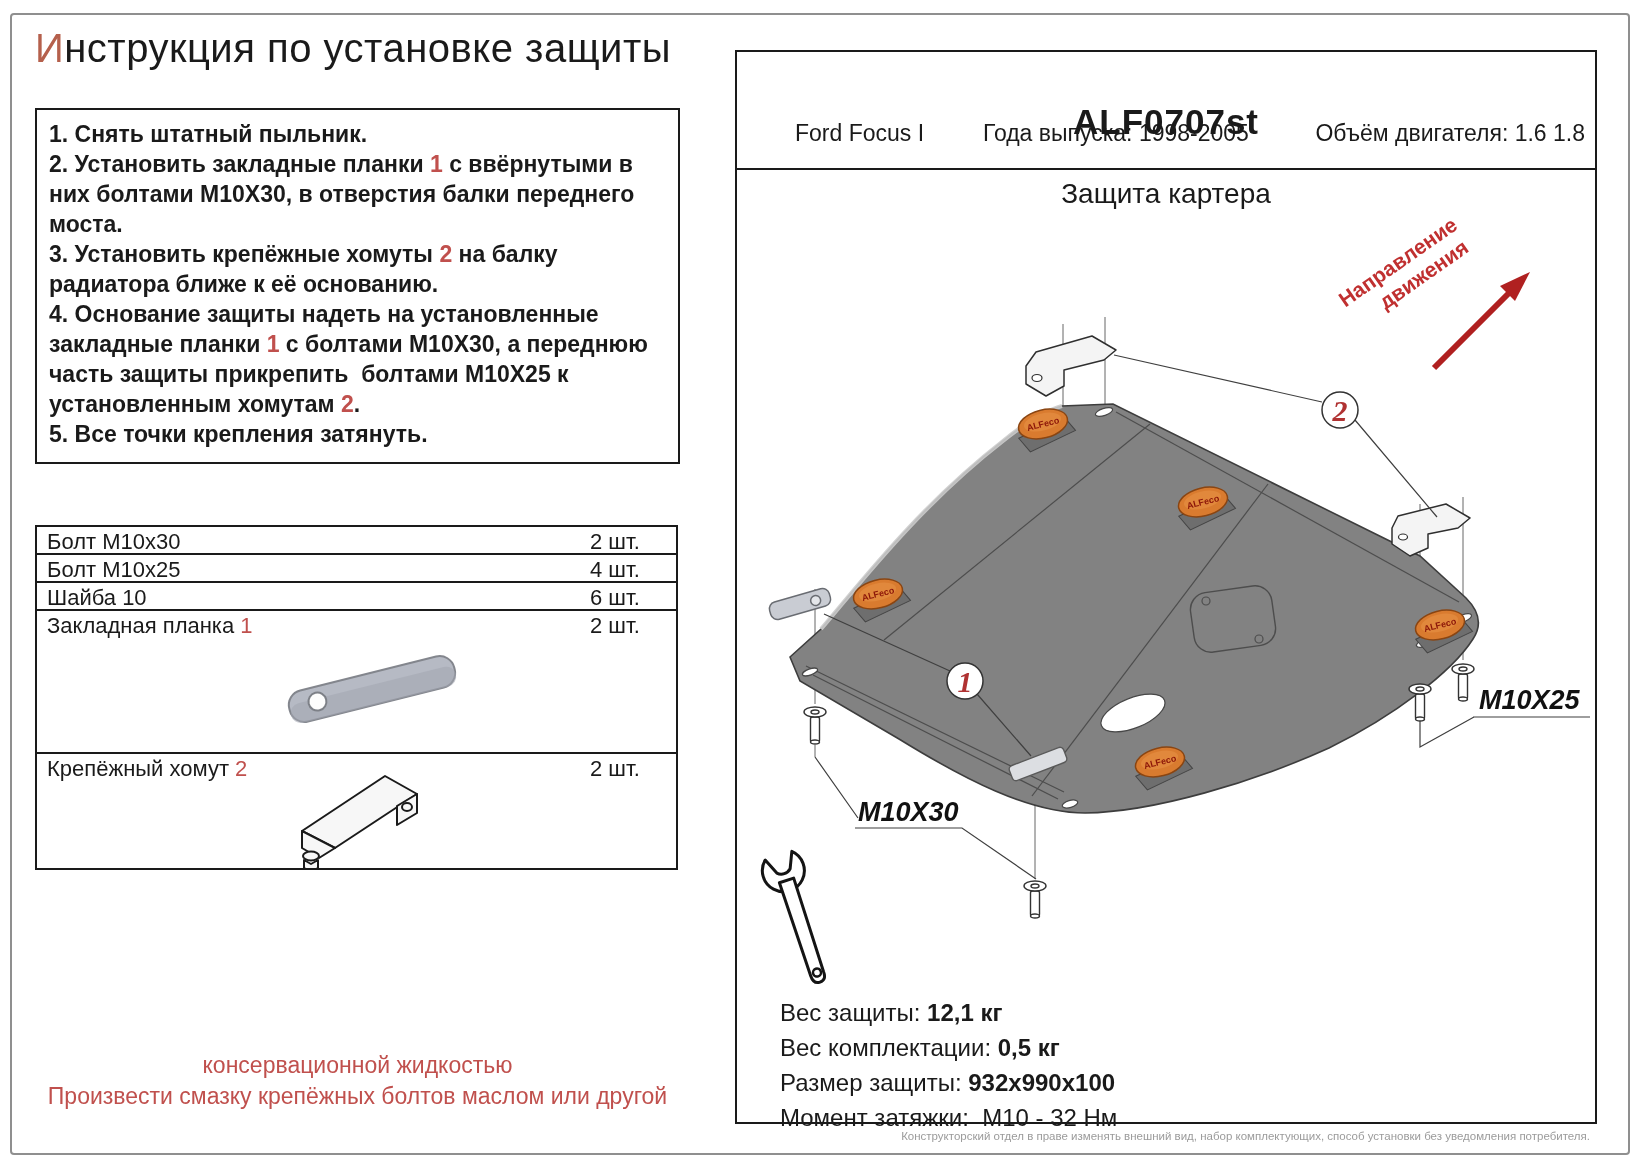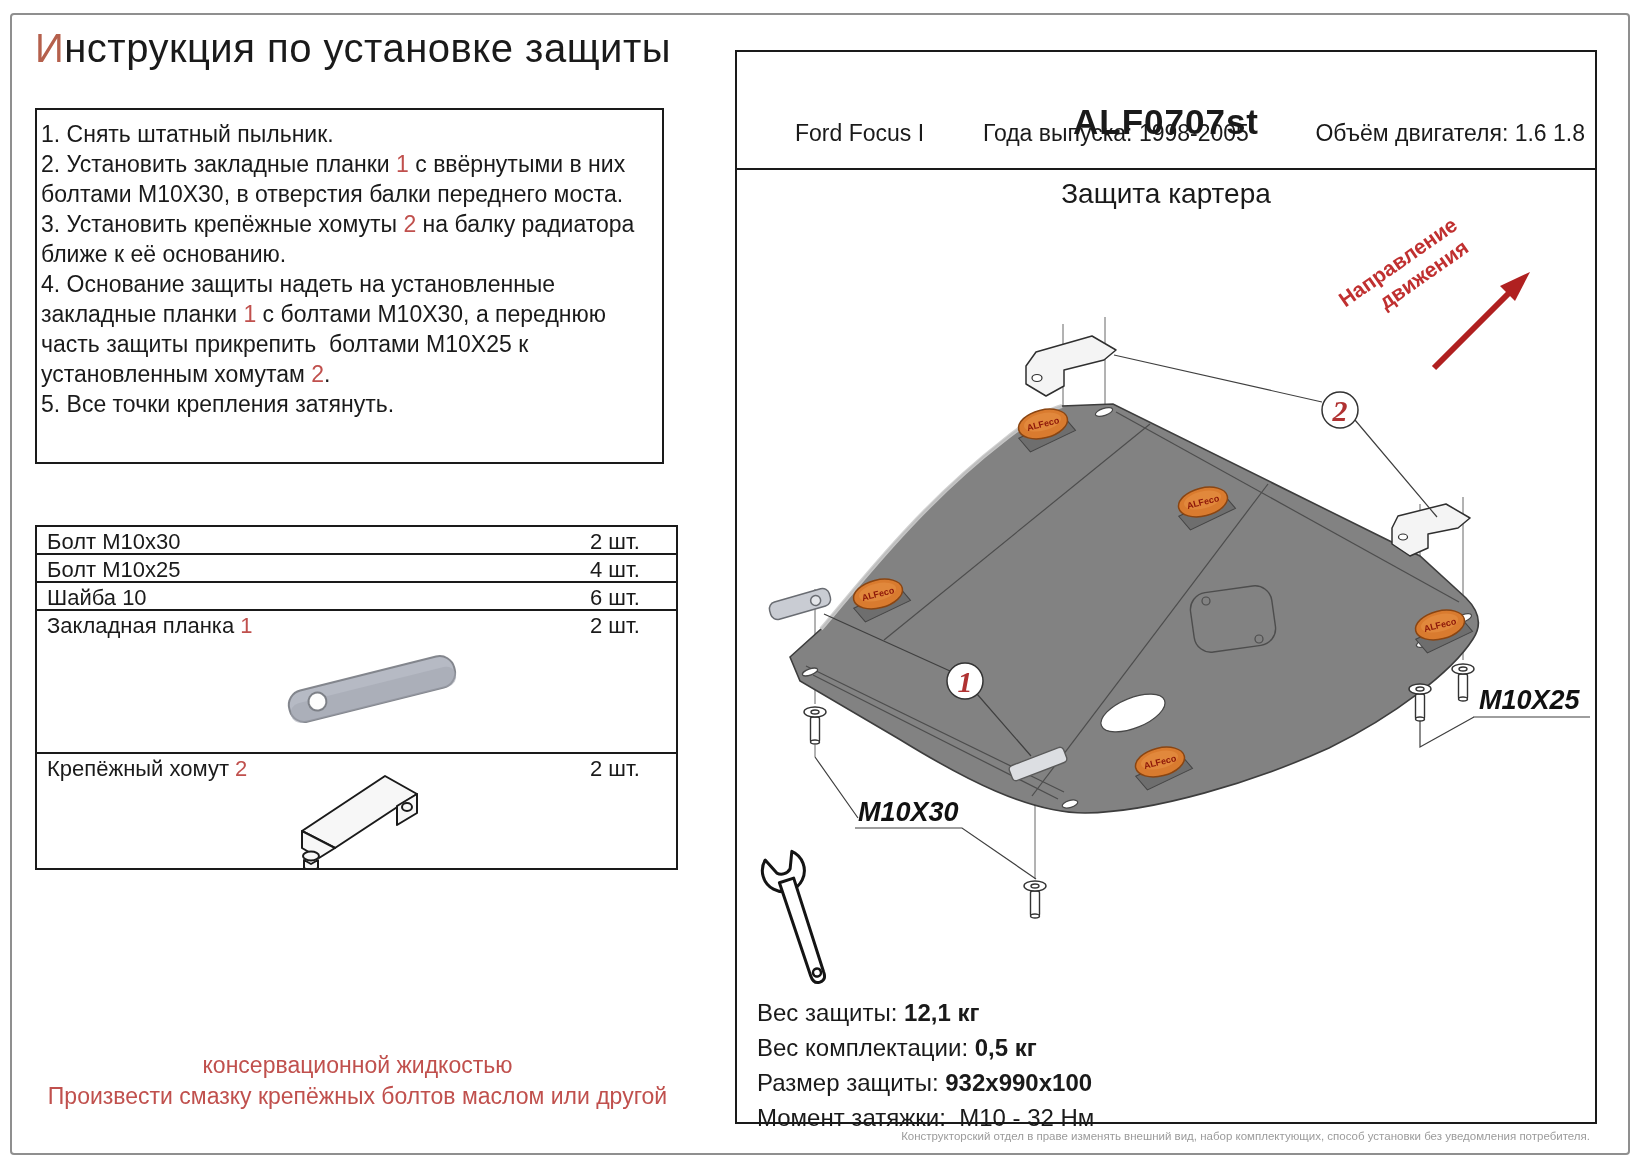--- a/index.html
+++ b/index.html
@@ -5,21 +5,21 @@
   html,body{margin:0;padding:0;background:#fff;}
   .page{position:relative;width:1642px;height:1168px;background:#fff;
         font-family:"Liberation Sans",sans-serif;color:#1a1a1a;overflow:hidden;}
   .abs{position:absolute;}
   .page-border{left:10px;top:13px;width:1616px;height:1138px;border:2px solid #8f8f8f;border-radius:4px;}
 
   
   .page-title{left:35px;top:26px;width:645px;font-size:40px;letter-spacing:.5px;white-space:nowrap;}
   .page-title .first{color:#b5604c;}
   .instr-box{left:35px;top:108px;width:617px;height:334px;border:2px solid #1a1a1a;
-             padding:9px 4px;font-size:23px;line-height:30px;}
+             padding:9px 12px;font-size:23px;line-height:30px;font-weight:bold;}
   .instr-box p{margin:0;white-space:pre-wrap;}
   .rednum{color:#c0504d;}
   .comp-header{left:35px;top:466px;width:643px;height:52px;}
   .comp-header .lbl{position:absolute;left:2px;bottom:2px;font-size:35px;font-weight:bold;letter-spacing:1px;}
   .comp-header .qty{position:absolute;right:12px;bottom:4px;font-size:32px;font-weight:bold;}
   .comp-table{left:35px;top:525px;width:639px;border:2px solid #1a1a1a;}
   .crow{position:relative;border-top:2px solid #1a1a1a;font-size:22px;}
   .crow:first-child{border-top:none;}
   .crow .nm{position:absolute;left:10px;top:2px;white-space:pre;}
   .crow .qv{position:absolute;left:553px;top:2px;}
@@ -33,21 +33,21 @@
 
   
   .panel{left:735px;top:50px;width:858px;height:1070px;border:2px solid #1a1a1a;}
   .panel-header{position:absolute;left:0;top:0;width:100%;height:116px;border-bottom:2px solid #1a1a1a;}
   .p-code{position:absolute;left:0;top:14px;width:100%;text-align:center;font-size:35px;font-weight:bold;letter-spacing:1px;margin-top:36px;}
   .p-model{position:absolute;left:58px;top:68px;font-size:23px;}
   .p-years{position:absolute;left:246px;top:68px;font-size:23px;}
   .p-engine{position:absolute;right:10px;top:68px;font-size:23px;}
   .p-part{position:absolute;left:0;top:126px;width:100%;text-align:center;font-size:28px;}
 
-  .specs{left:757px;top:995px;font-size:24px;line-height:35px;}
+  .specs{left:780px;top:995px;font-size:24px;line-height:35px;}
   .specs div{white-space:pre-wrap;}
   .specs b{font-weight:bold;}
 
   .footer{left:790px;top:1130px;width:800px;text-align:right;font-size:11.5px;color:#9b9b9b;}
 
   
   .diagram{left:735px;top:210px;width:862px;height:775px;}
   .thin{stroke:#666;stroke-width:1;fill:none;}
   .leader{stroke:#3f3f3f;stroke-width:1.2;fill:none;}
   .pline{stroke:#4d4d4d;stroke-width:1.2;fill:none;}

